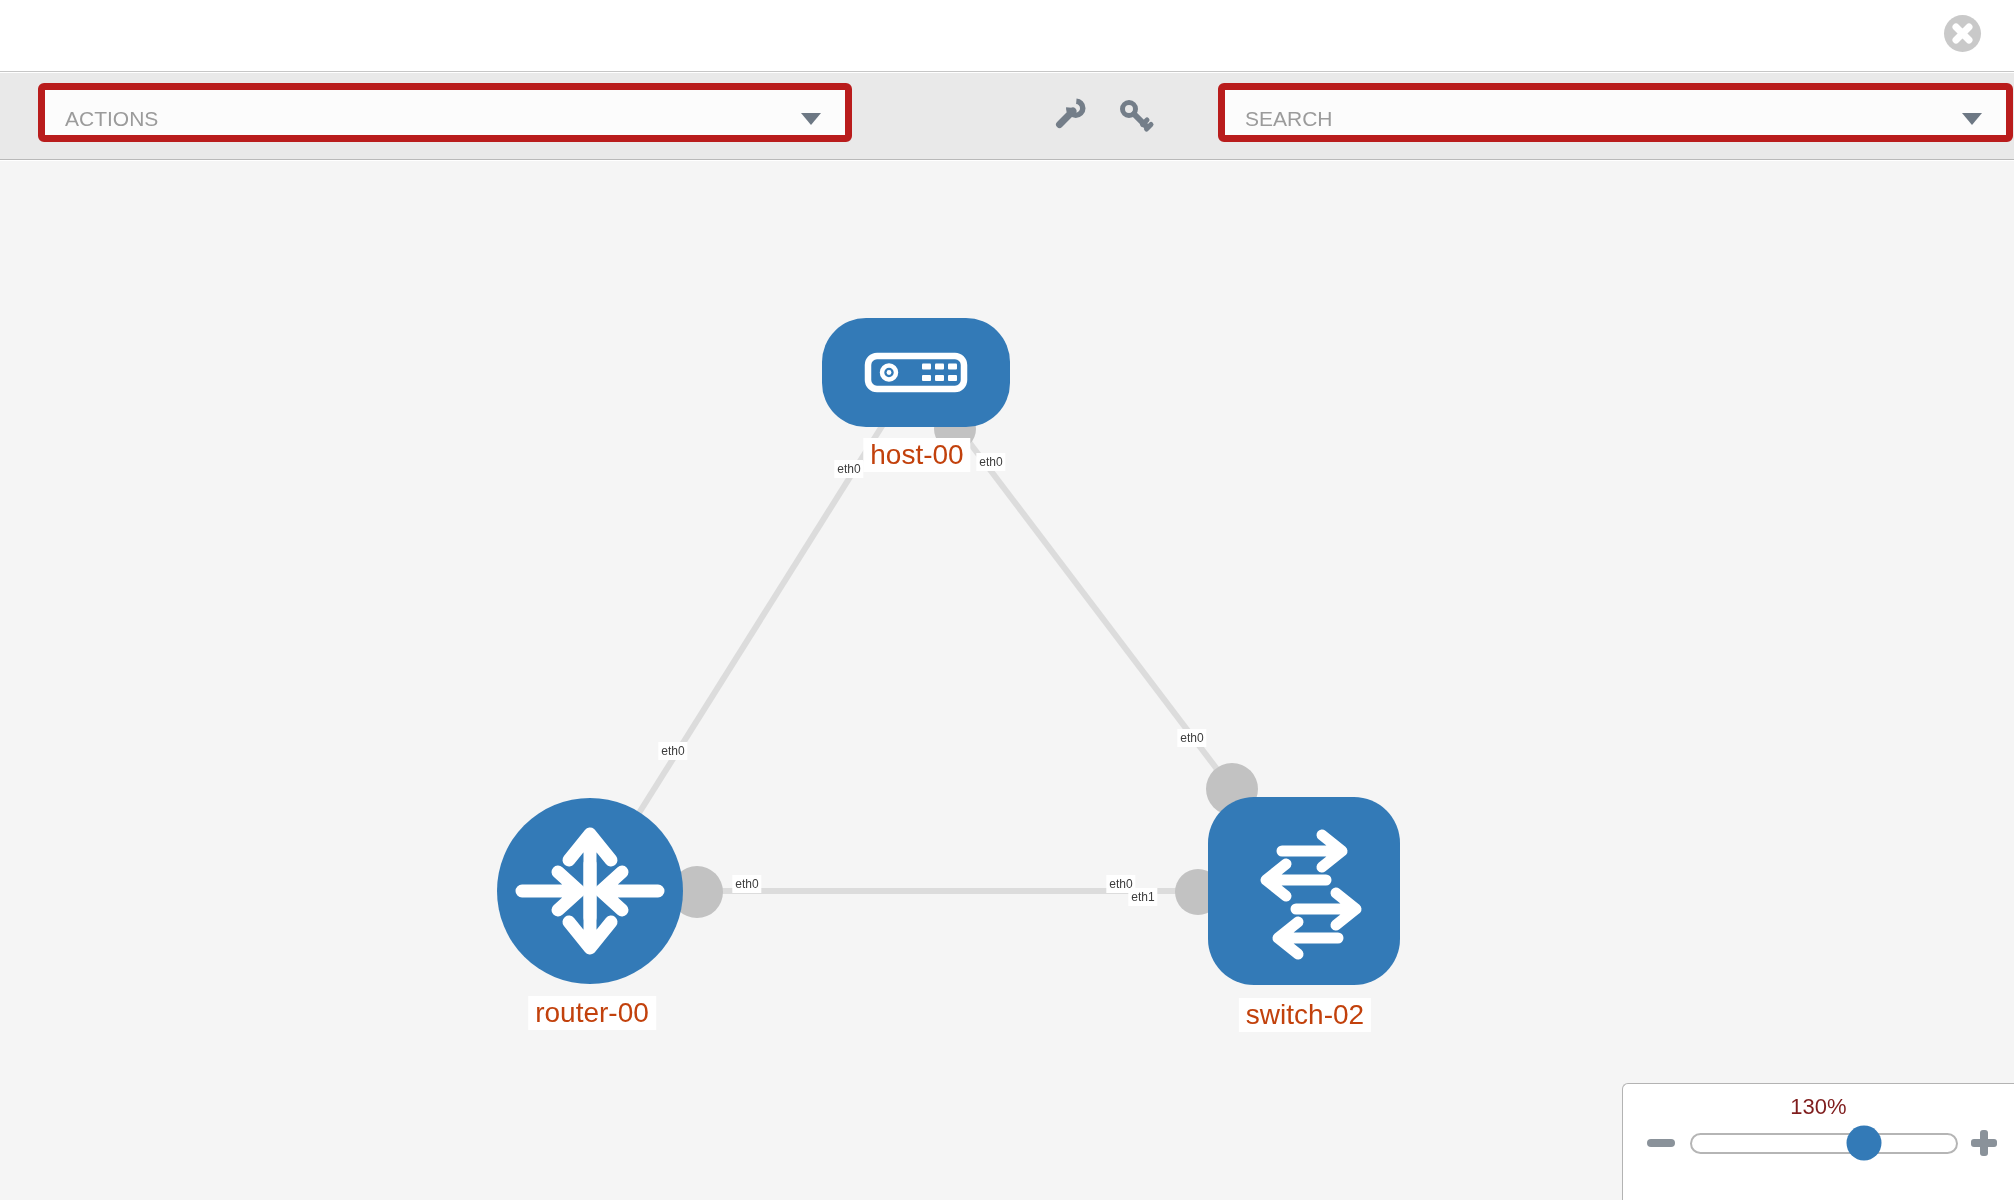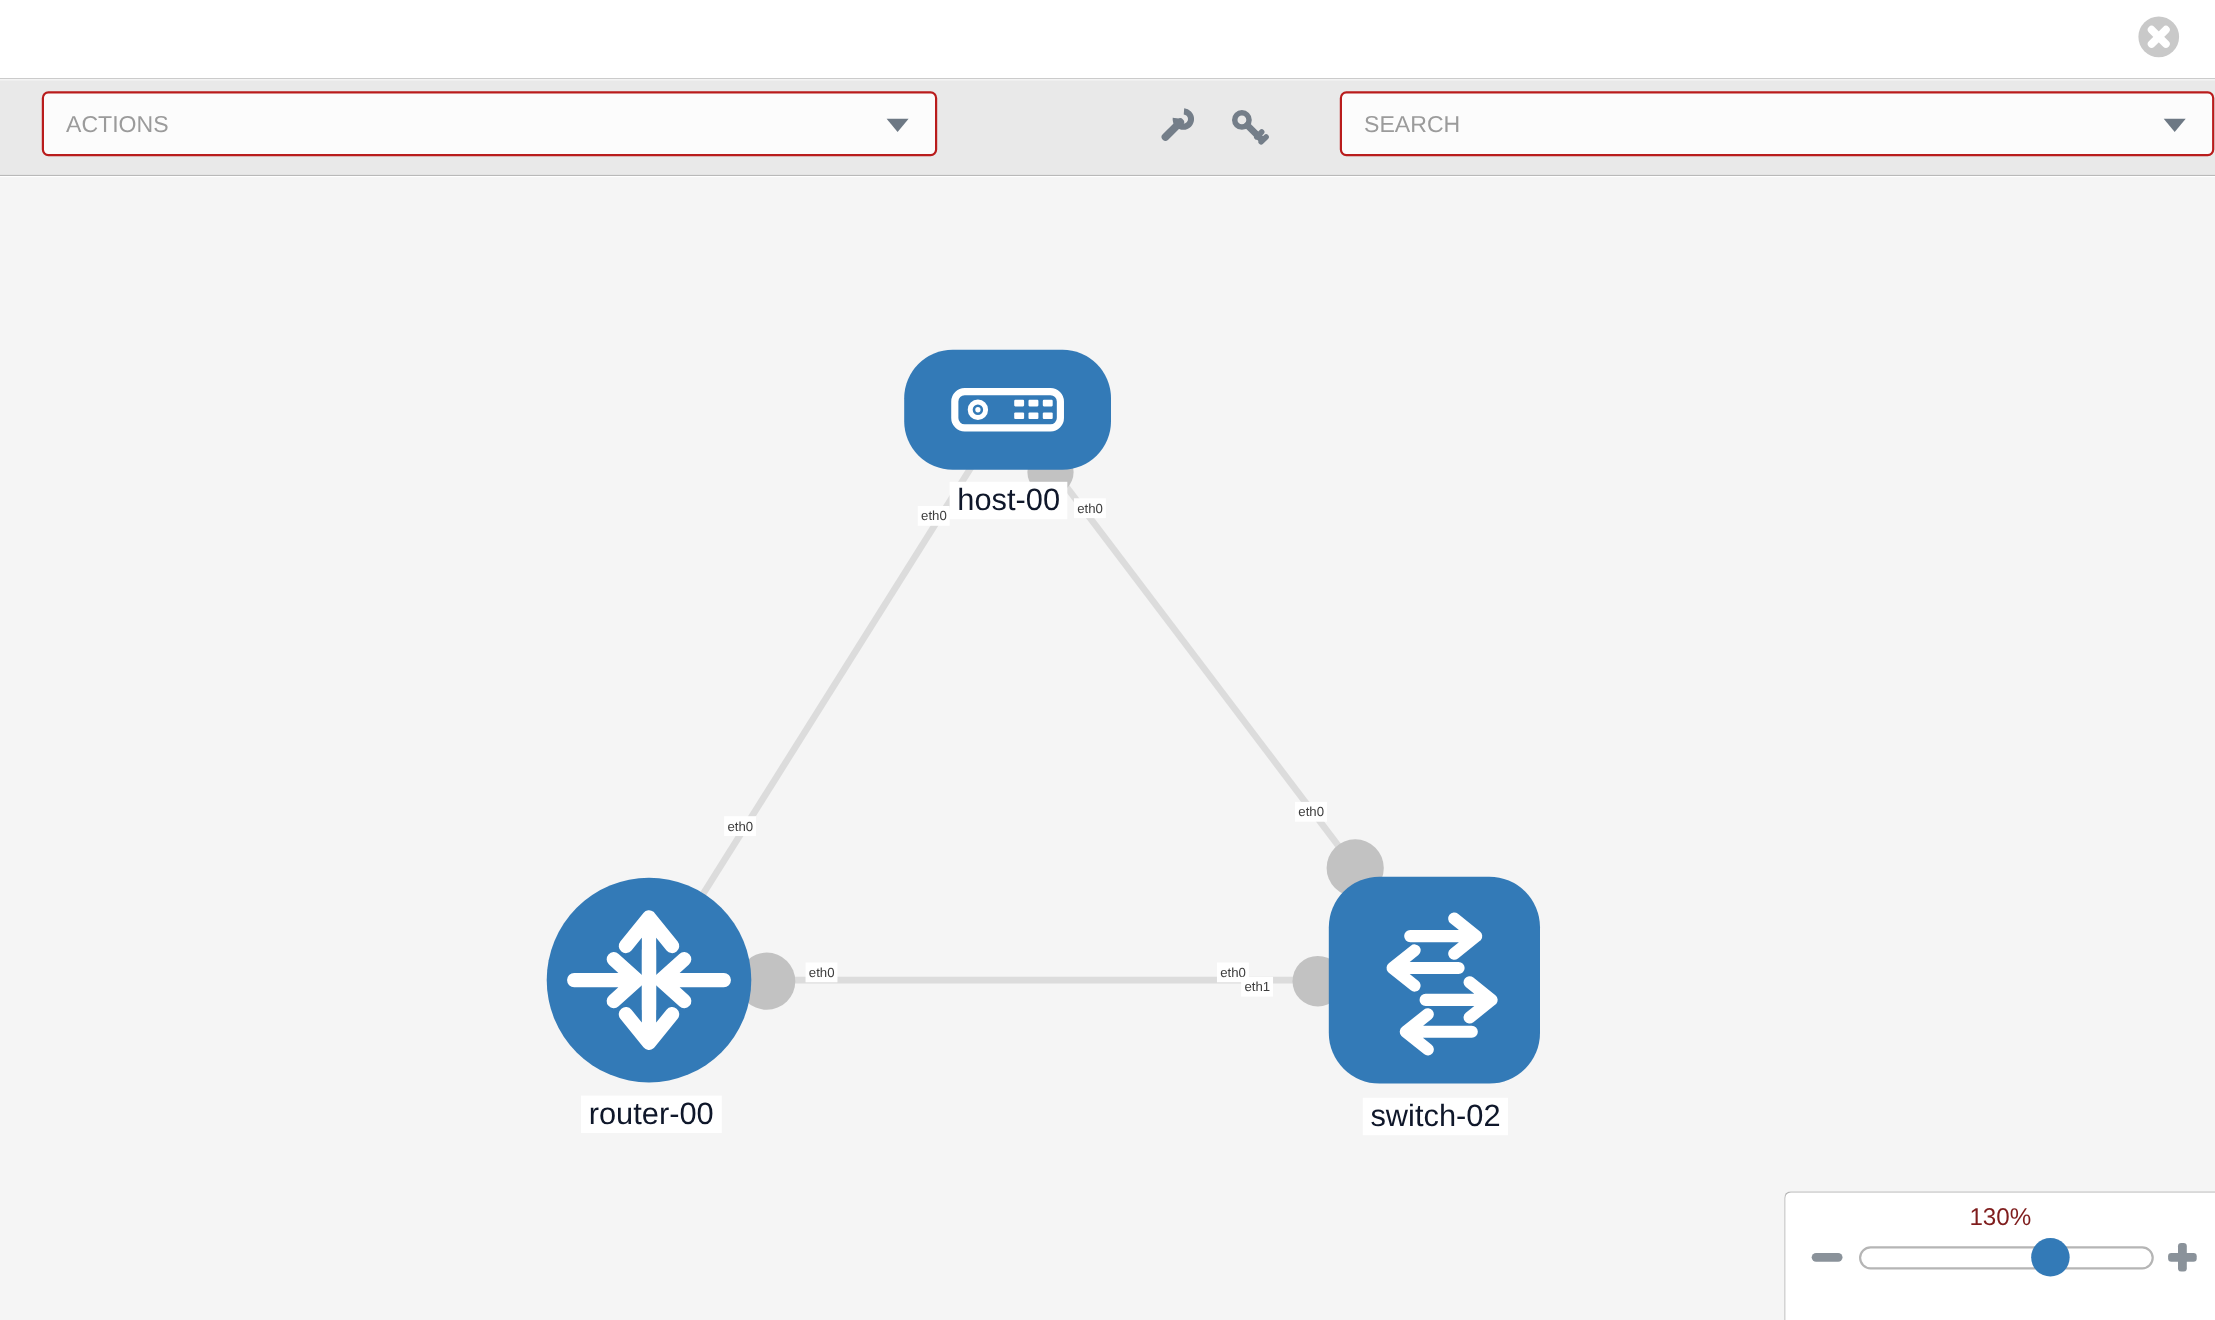--- a/index.html
+++ b/index.html
@@ -11,21 +11,21 @@
           border-bottom:1px solid #c6c6c6;box-sizing:border-box;}
   .page-title{position:absolute;left:38px;top:0;height:72px;line-height:72px;
               font-size:28px;font-weight:700;color:#4d4945;letter-spacing:.2px;}
   .close-btn{position:absolute;left:1944px;top:15px;width:37px;height:37px;border-radius:50%;
              background:#c9c9c9;cursor:pointer;}
   .close-btn svg{position:absolute;left:0;top:0;}
 
   
   .toolbar{position:absolute;left:0;top:73px;width:2014px;height:87px;background:#e9e9e9;
            border-bottom:1px solid #b9b9b9;box-sizing:border-box;}
-  .dropdown{position:absolute;top:10px;height:59px;background:#fcfcfc;border:2px solid #b91c1c;
+  .dropdown{position:absolute;top:10px;height:59px;background:#fcfcfc;border:7px solid #b91c1c;
             border-radius:6px;box-sizing:border-box;cursor:pointer;}
   .dropdown .dd-label{position:absolute;left:20px;top:0;line-height:57px;font-size:21px;color:#9b9b9b;}
   .dd-arrow{position:absolute;right:24px;top:23px;width:0;height:0;
             border-left:10px solid transparent;border-right:10px solid transparent;
             border-top:12px solid #6d7884;}
   .dd-actions{left:38px;width:814px;}
   .dd-search{left:1218px;width:795px;}
   .tool-icon{position:absolute;top:23px;width:40px;height:40px;cursor:pointer;}
   .tool-wrench{left:1048px;}
   .tool-key{left:1116px;}
@@ -34,21 +34,21 @@
   .canvas{position:absolute;left:0;top:161px;width:2014px;height:1039px;background:#f5f5f5;}
   .graph{position:absolute;left:0;top:0;}
   .net-link{stroke:#dcdcdc;stroke-width:6;}
   .connector{fill:#c2c2c2;}
   .node-shape{fill:#337ab7;}
   .glyph{stroke:#ffffff;fill:none;stroke-linecap:round;stroke-linejoin:round;}
 
   .lbl{position:absolute;transform:translate(-50%,-50%);background:#ffffff;color:#3d3d3d;
        white-space:nowrap;}
   .lbl-eth{font-size:12px;padding:2px 3px;}
-  .lbl-node{font-size:28px;padding:1px 7px;color:#0f172a;}
+  .lbl-node{font-size:28px;padding:1px 7px;color:#c2410c;}
 
   
   .zoom-panel{position:absolute;left:1622px;top:922px;width:392px;height:117px;background:#ffffff;
               border-left:1px solid #b3b3b3;border-top:1px solid #b3b3b3;
               border-top-left-radius:6px;box-sizing:border-box;}
   .zoom-level{position:absolute;left:0;top:10px;width:100%;text-align:center;
               font-size:22px;color:#7f1d1d;}
   .zoom-minus{position:absolute;left:24px;top:55px;width:28px;height:8px;border-radius:4px;
               background:#8a929a;cursor:pointer;}
   .zoom-plus{position:absolute;left:348px;top:46px;width:26px;height:26px;cursor:pointer;}

